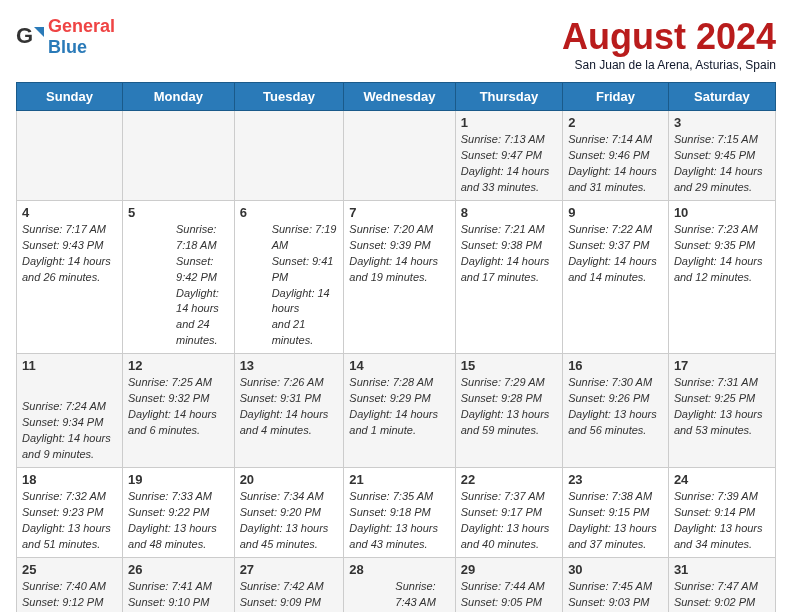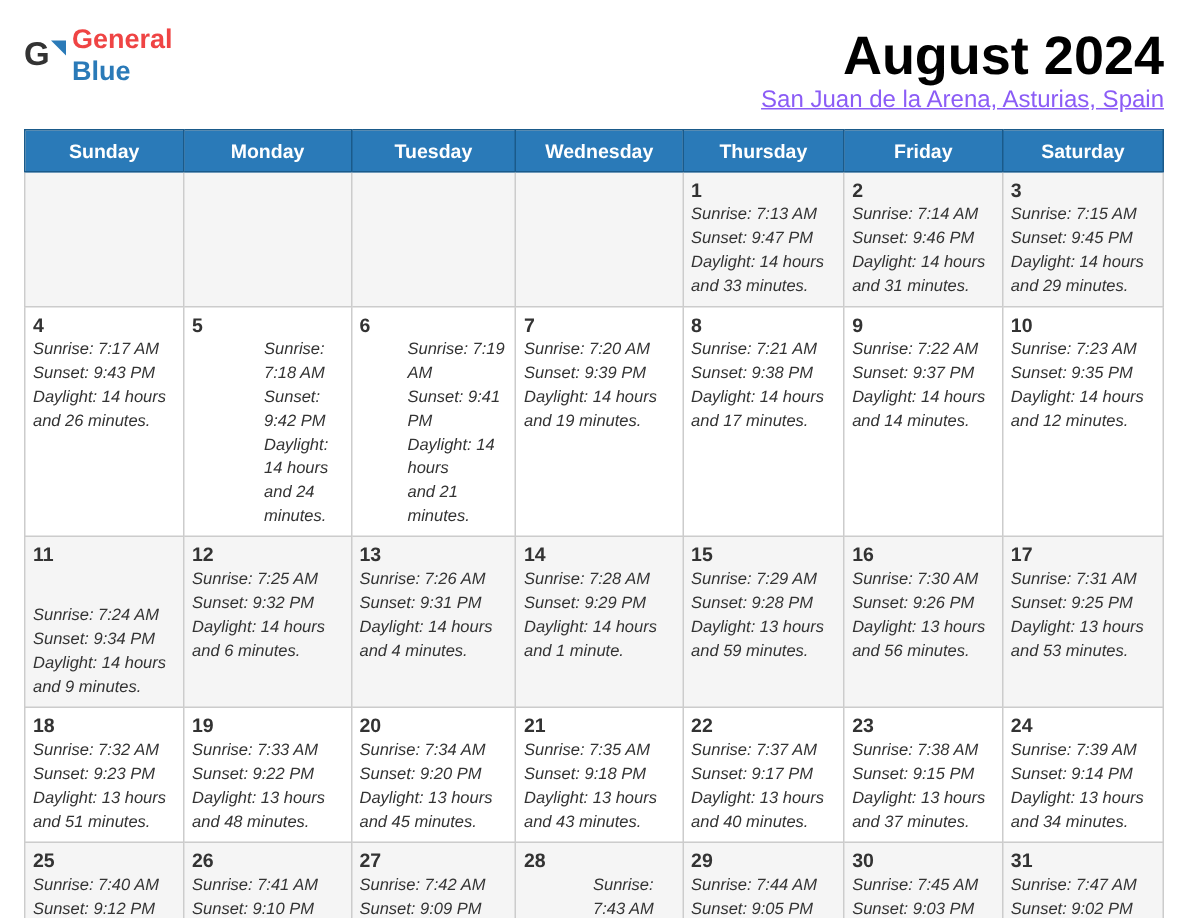--- a/index.html
+++ b/index.html
@@ -34,26 +34,25 @@
     .logo-icon {
       width: 28px;
       height: 28px;
     }
     .title-area {
       text-align: right;
     }
     .main-title {
       font-size: 36px;
       font-weight: bold;
-      color: #000000;
+      color: #b91c1c;
     }
     .subtitle {
-      font-size: 16px;
-      color: #8b5cf6;
-      text-decoration: underline;
+      font-size: 12px;
+      color: #0f172a;
     }
     .calendar-table {
       width: 100%;
       border-collapse: collapse;
       font-size: 11px;
     }
     .calendar-table thead tr th {
       background-color: #2a7ab8;
       color: #fff;
       text-align: center;

